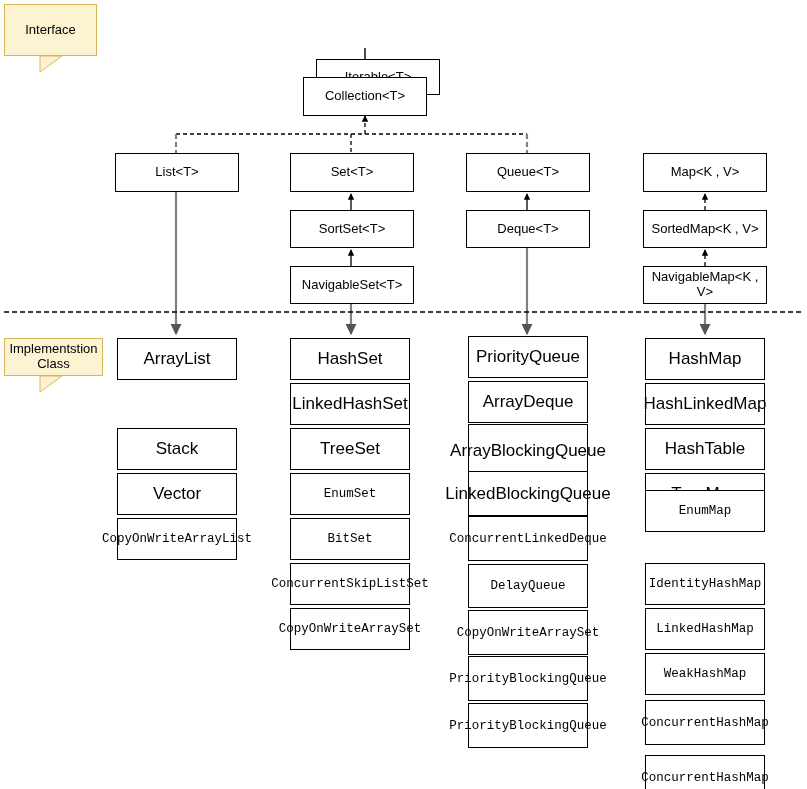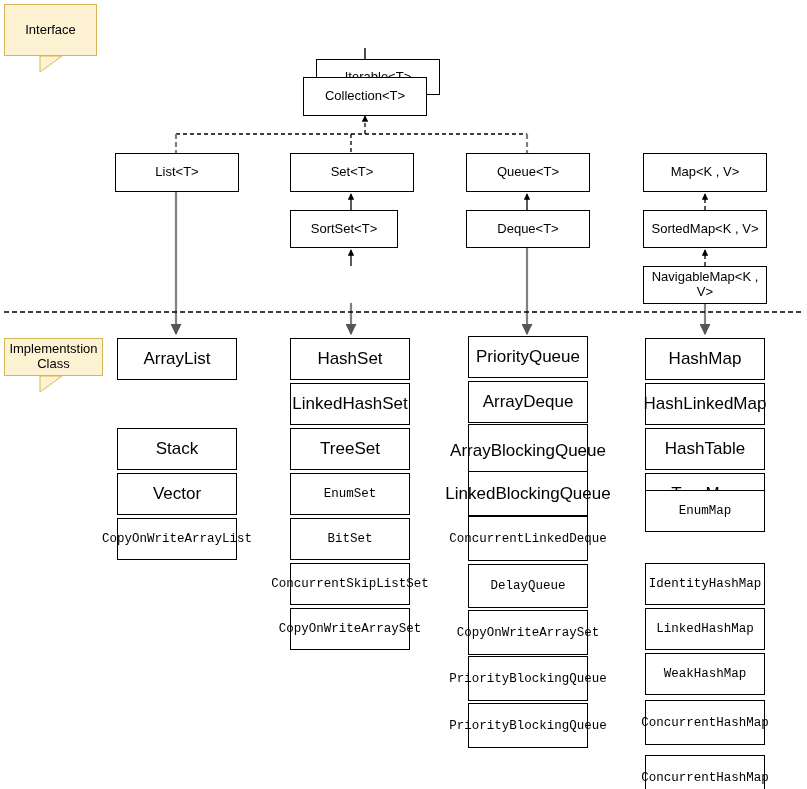--- a/index.html
+++ b/index.html
@@ -146,22 +146,25 @@
     <span class="lbl">Collection&lt;T&gt;</span>
   </div>
 
   <div class="node iface" style="left:115px; top:153px; width:124px; height:39px;">
     <span class="lbl">List&lt;T&gt;</span>
   </div>
 
   <div class="node iface" style="left:290px; top:153px; width:124px; height:39px;">
     <span class="lbl">Set&lt;T&gt;</span>
   </div>
-  <div class="node iface" style="left:290px; top:210px; width:108px; height:38px;">
+  <div class="node iface" style="left:290px; top:210px; width:124px; height:38px;">
     <span class="lbl">SortSet&lt;T&gt;</span>
+  </div>
+  <div class="node iface" style="left:290px; top:266px; width:124px; height:38px;">
+    <span class="lbl">NavigableSet&lt;T&gt;</span>
   </div>
 
   <div class="node iface" style="left:466px; top:153px; width:124px; height:39px;">
     <span class="lbl">Queue&lt;T&gt;</span>
   </div>
   <div class="node iface" style="left:466px; top:210px; width:124px; height:38px;">
     <span class="lbl">Deque&lt;T&gt;</span>
   </div>
 
   <div class="node iface" style="left:643px; top:153px; width:124px; height:39px;">

